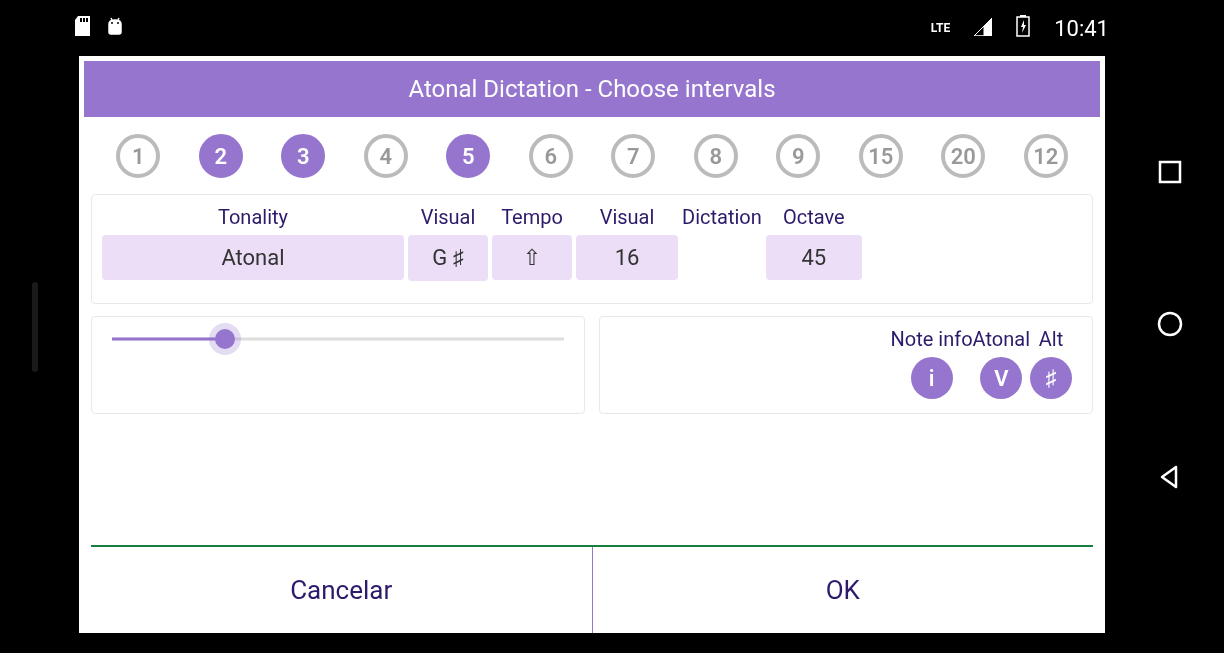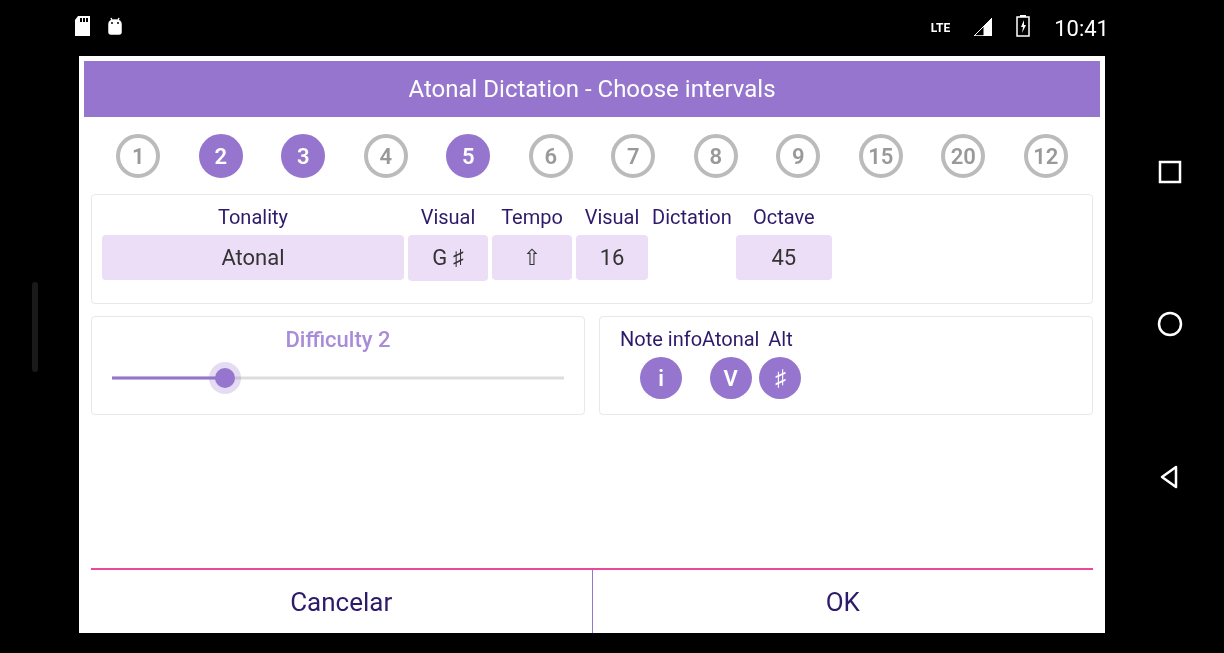--- a/index.html
+++ b/index.html
@@ -129,21 +129,21 @@
     padding: 10px 12px;
     text-align: center;
     color: #333;
     font-size: 22px;
     min-width: 70px;
     cursor: pointer;
   }
   .w-tonality { width: 302px; }
   .w-tonic { width: 80px; }
   .w-octave { width: 80px; }
-  .w-notes { width: 72px; }
+  .w-notes { width: 102px; }
   .w-instrument { width: 240px; }
   .w-tempo { width: 96px; }
   .lower-row {
     display: flex;
     gap: 14px;
     margin: 8px 12px;
   }
   .difficulty-card {
     flex: 1;
     border: 1px solid #e8e8e8;
@@ -186,21 +186,21 @@
     border-radius: 50%;
     transform: translate(-50%, -50%);
     box-shadow: 0 0 0 6px rgba(149,117,205,0.25);
   }
   .options-card {
     flex: 1;
     border: 1px solid #e8e8e8;
     border-radius: 4px;
     padding: 10px 20px 14px;
     display: flex;
-    justify-content: flex-start;
+    justify-content: flex-end;
   }
   .option-col {
     display: flex;
     flex-direction: column;
     align-items: center;
     gap: 6px;
   }
   .option-label {
     color: #2e1a6b;
     font-size: 20px;
@@ -213,23 +213,23 @@
     color: #fff;
     display: flex;
     align-items: center;
     justify-content: center;
     font-size: 22px;
     font-weight: 600;
     cursor: pointer;
   }
   .spacer { flex: 1; }
   .dialog-footer {
-    border-top: 2px solid #ec4899;
-    display: flex;
-    height: 65px;
+    border-top: 2px solid #15803d;
+    display: flex;
+    height: 88px;
     margin: 0 12px;
   }
   .footer-btn {
     flex: 1;
     display: flex;
     align-items: center;
     justify-content: center;
     font-size: 26px;
     color: #2e1a6b;
     cursor: pointer;
@@ -324,21 +324,20 @@
           <div class="setting-label">Dictation</div>
         </div>
         <div class="setting-col">
           <div class="setting-label">Octave</div>
           <div class="setting-value w-tempo">45</div>
         </div>
       </div>
 
       <div class="lower-row">
         <div class="difficulty-card">
-          <div class="difficulty-label">Difficulty 2</div>
           <div class="slider">
             <div class="slider-track"></div>
             <div class="slider-fill" id="slider-fill" style="width: 25%;"></div>
             <div class="slider-thumb" id="slider-thumb" style="left: 25%;"></div>
           </div>
         </div>
         <div class="options-card">
           <div class="option-col">
             <div class="option-label">Note info</div>
             <div class="option-circle">i</div>

